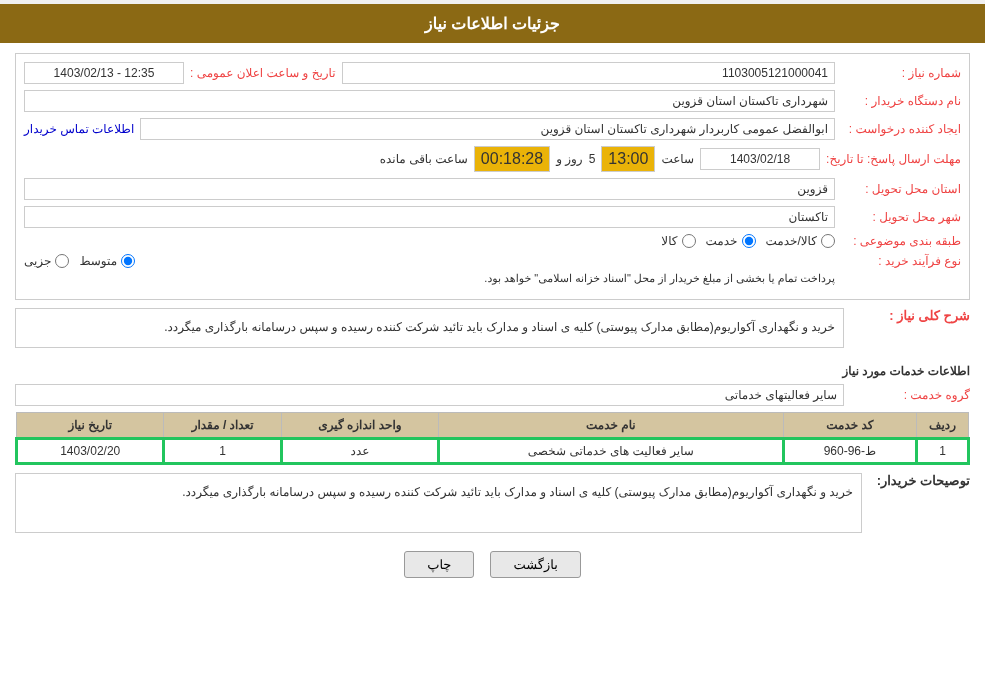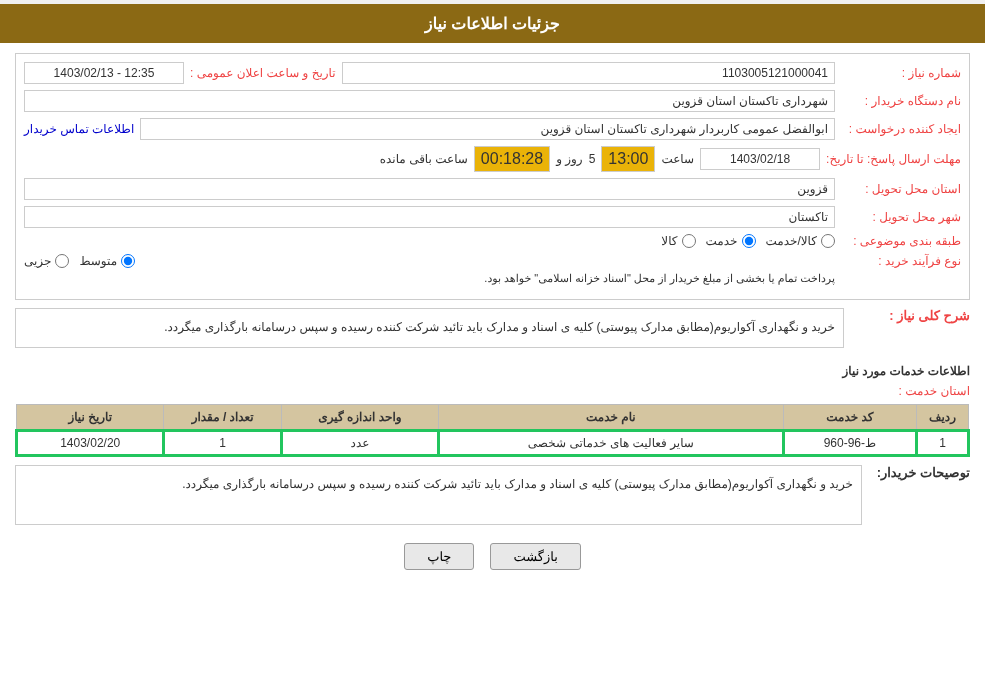--- a/index.html
+++ b/index.html
@@ -261,21 +261,22 @@
     </div>
 
     <div class="row" style="align-items:flex-start;">
       <span class="label" style="font-weight:bold; font-size:13px;">شرح کلی نیاز :</span>
       <div class="description-box" style="flex:1;">خرید و نگهداری آکواریوم(مطابق مدارک پیوستی) کلیه ی اسناد و مدارک باید تائید شرکت کننده رسیده و سپس درسامانه بارگذاری میگردد.</div>
     </div>
 
     <div class="section-title">اطلاعات خدمات مورد نیاز</div>
 
     <div class="row">
-      <span class="label">استان خدمت :</span>
+      <span class="label">گروه خدمت :</span>
+      <span class="value-box">سایر فعالیتهای خدماتی</span>
     </div>
 
     <table class="services-table">
       <thead>
         <tr>
           <th>ردیف</th>
           <th>کد خدمت</th>
           <th>نام خدمت</th>
           <th>واحد اندازه گیری</th>
           <th>تعداد / مقدار</th>

